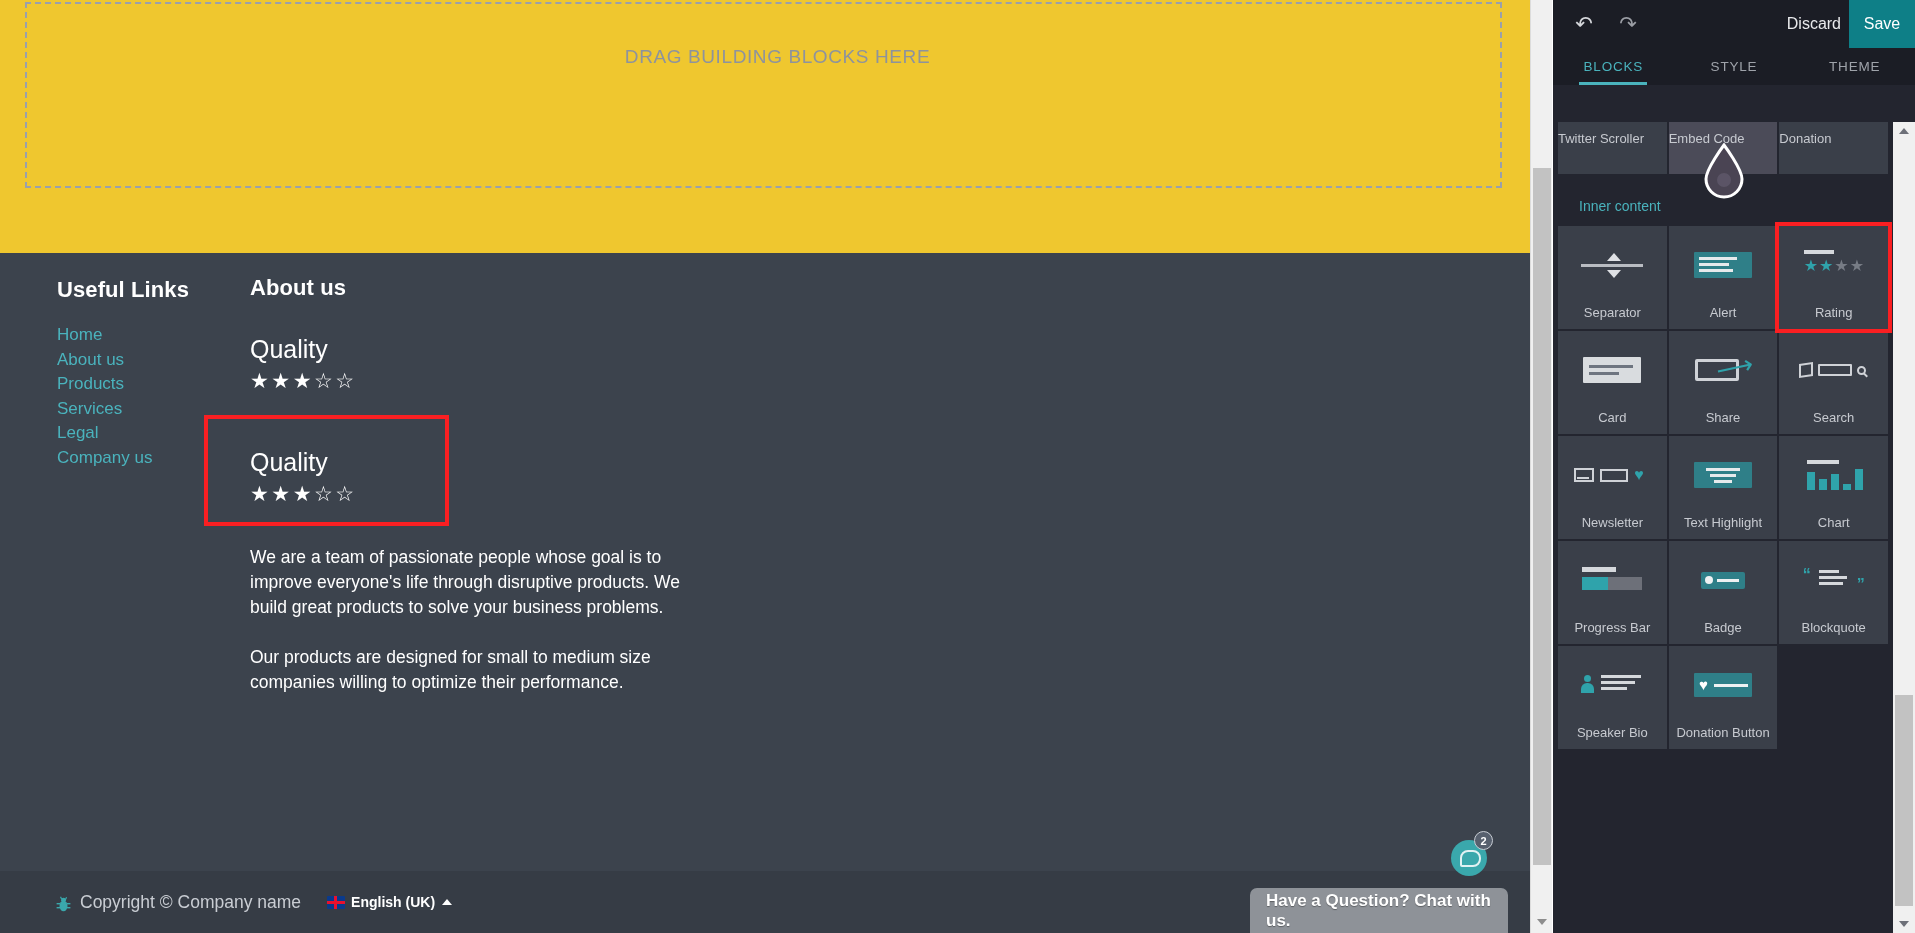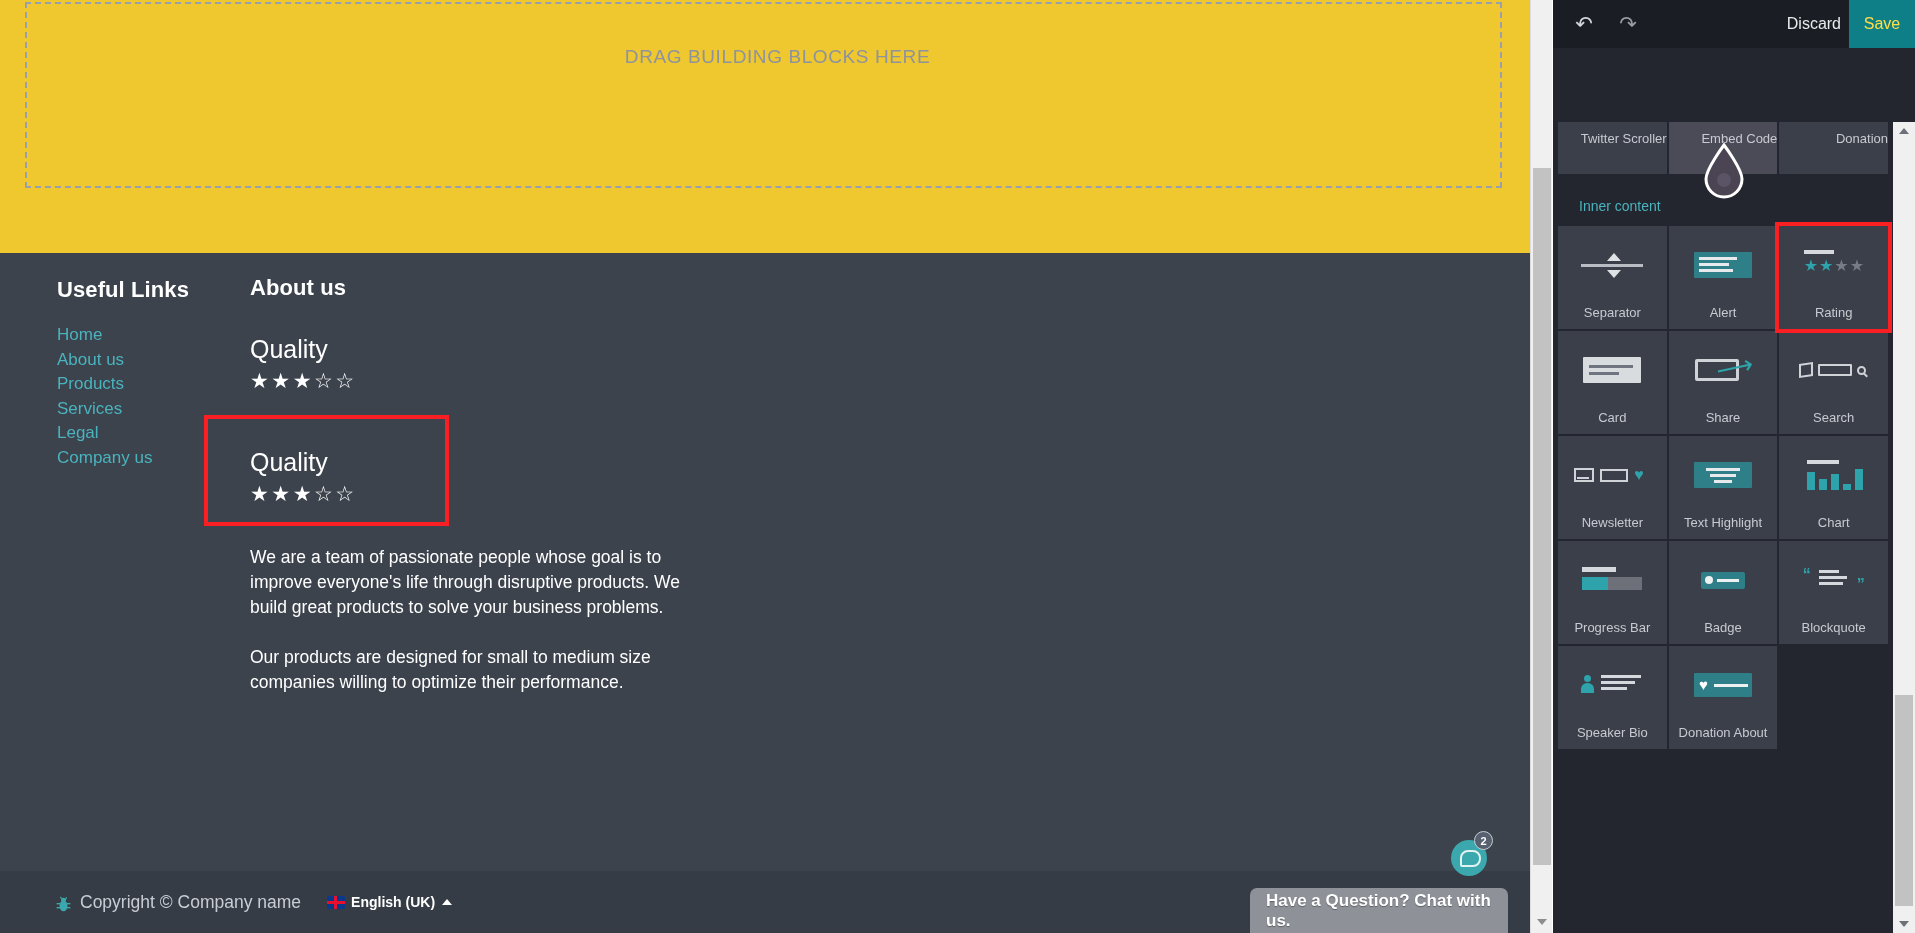--- a/index.html
+++ b/index.html
@@ -188,21 +188,21 @@
     color: #d5d7db; font-size: 21px; cursor: pointer;
   }
   .hist-btn.redo { margin-left: 10px; color: #9a9da4; }
   .discard-btn {
     position: absolute; right: 74px;
     color: #e9eaec; font-size: 16px; cursor: pointer;
   }
   .save-btn {
     position: absolute; right: 0; top: 0;
     width: 66px; height: 48px; background: #0e7f87;
-    color: #fde047; font-size: 16px;
+    color: #ffffff; font-size: 16px;
     display: flex; align-items: center; justify-content: center;
     cursor: pointer;
   }
 
   .panel-tabs {
     height: 37px; background: #1b1d25;
     display: flex; align-items: stretch;
   }
   .ptab {
     flex: 1; display: flex; align-items: center; justify-content: center;
@@ -247,21 +247,21 @@
   .tile.hovered { background: #4b4b58; }
   .tile-icon {
     position: absolute; left: 0; right: 0; top: 22px;
     height: 34px;
     display: flex; align-items: center; justify-content: center;
   }
   .tile-label {
     font-size: 13px; color: #c7cad0; text-align: center;
     line-height: 18px; max-width: 100px;
   }
-  .tile.clipped { height: 52px; align-items: flex-end; justify-content: flex-start; padding-top: 6px; padding-bottom: 0; }
+  .tile.clipped { height: 52px; align-items: flex-start; justify-content: flex-start; padding-top: 6px; padding-bottom: 0; }
   .tile.clipped .tile-icon { top: -24px; }
   .tile.clipped .tile-label { margin-top: 2px; }
 
   .tile.marked {
     outline: 4px solid #fa1f22;
     outline-offset: 0px;
     z-index: 5;
   }
 
   .section-label {
@@ -443,20 +443,25 @@
 
   <div class="panel">
 
     <div class="panel-top">
       <div class="hist-btn">↶</div>
       <div class="hist-btn redo">↷</div>
       <div class="discard-btn">Discard</div>
       <div class="save-btn">Save</div>
     </div>
 
+    <div class="panel-tabs">
+      <div class="ptab active">BLOCKS</div>
+      <div class="ptab">STYLE</div>
+      <div class="ptab">THEME</div>
+    </div>
 
 
     <div class="panel-body">
 
       <div class="grid-row">
         <div class="tile clipped">
           <div class="tile-icon">
             <span class="ic-twitter"></span>
           </div>
           <div class="tile-label">Twitter Scroller</div>
@@ -625,21 +630,21 @@
           </div>
           <div class="tile-label">Speaker Bio</div>
         </div>
         <div class="tile">
           <div class="tile-icon">
             <span class="ic-donate">
                 <span class="hrt">♥</span>
                 <span class="ln"></span>
               </span>
           </div>
-          <div class="tile-label">Donation About</div>
+          <div class="tile-label">Donation Button</div>
         </div>
         <div style="width:110px"></div>
       </div>
 
     </div>
 
     <div class="panel-scroll">
       <div class="panel-scroll-up"></div>
       <div class="panel-scroll-thumb"></div>
       <div class="panel-scroll-down"></div>

